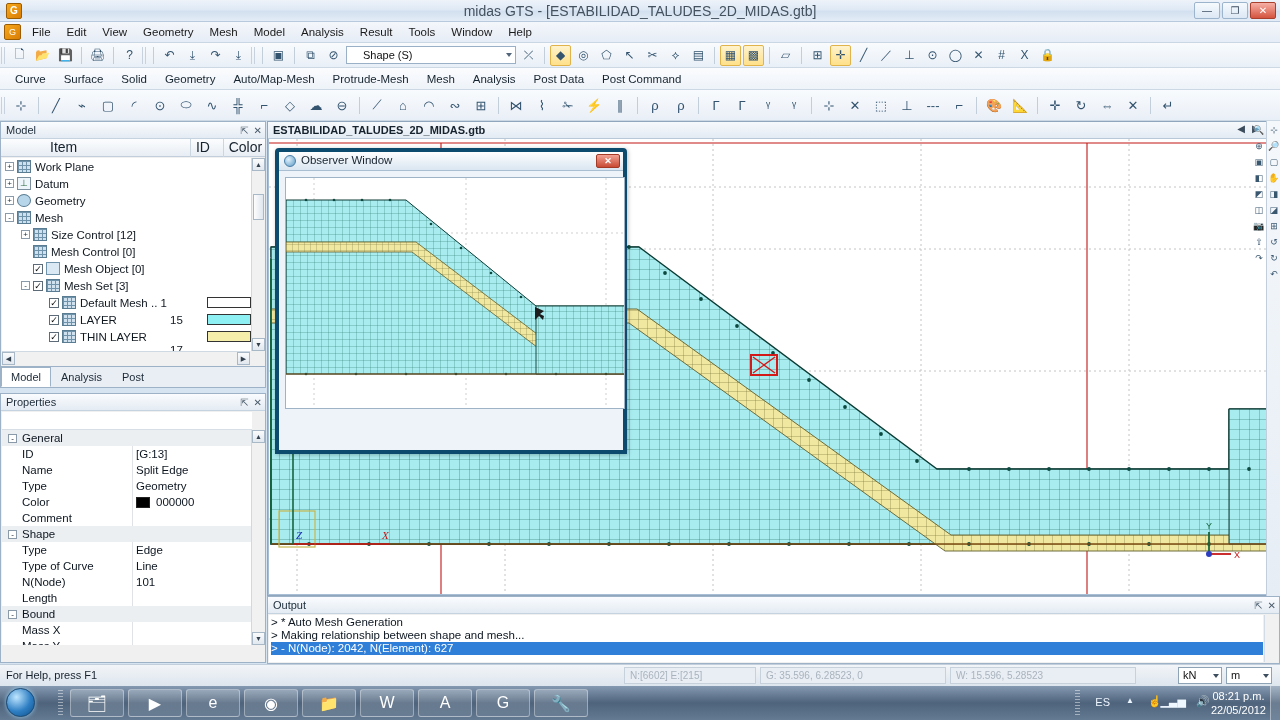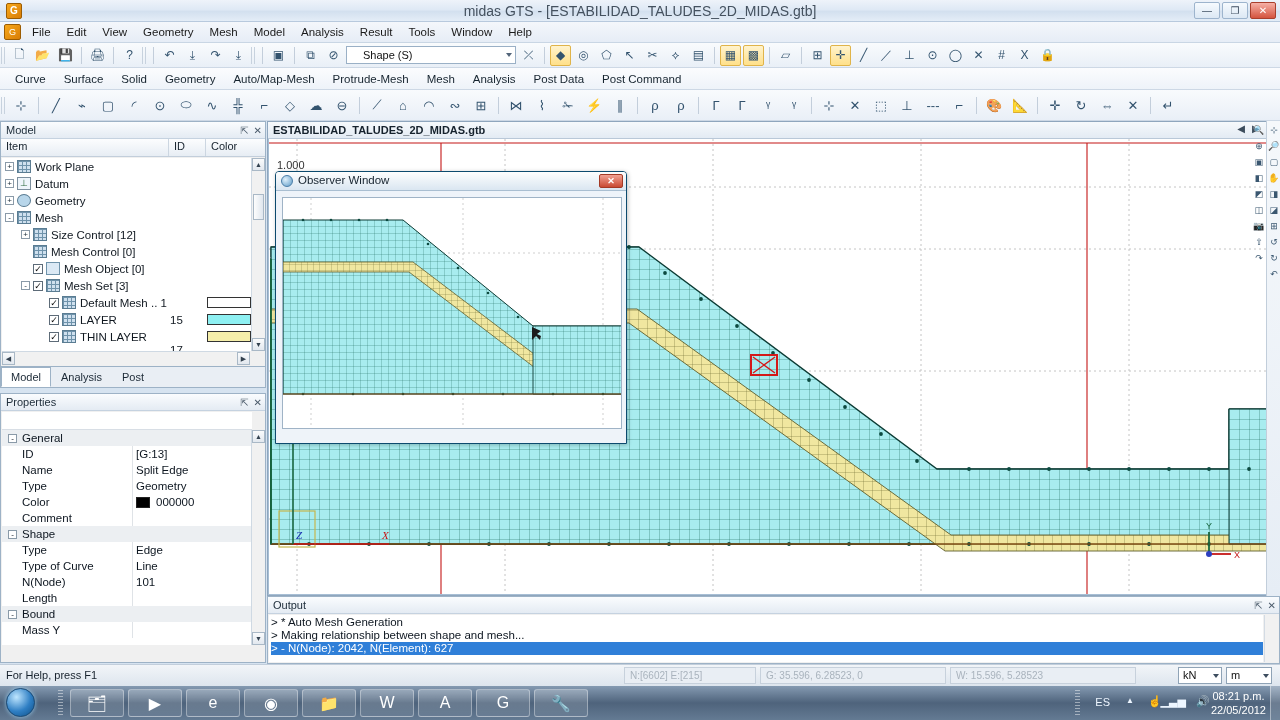--- a/index.html
+++ b/index.html
@@ -101,21 +101,21 @@
     position: absolute; left: 0; top: 367px; width: 266px; height: 21px;
     background: #e9eef4; border-left:1px solid #9db2c6; border-right:1px solid #9db2c6;
     border-bottom:1px solid #9db2c6; display: flex; align-items: flex-end;
   }
   .ptab { font-size: 11px; padding: 3px 9px 3px 9px; color: #1b2936; border: 1px solid transparent; }
   .ptab.sel { background: #fff; border-color: #9db2c6; border-bottom-color: #fff; }
   #prop-panel { left: 0; top: 393px; width: 266px; height: 270px; }
 
   .colhdr {
     display: flex; height: 18px; background: linear-gradient(to bottom,#fcfdfe,#e7edf4);
-    border-bottom: 1px solid #c2cedb; font-size: 11px; color: #16222d; align-items: flex-end;
+    border-bottom: 1px solid #c2cedb; font-size: 14px; color: #16222d; align-items: flex-start; padding-left: 44px;
   }
   .colhdr div { padding-left: 5px; border-right: 1px solid #ccd6e1; height: 18px; line-height: 17px; }
 
   .treewrap { position: absolute; left:1px; top:36px; width: 252px; height: 193px; background: #fff; overflow: hidden; }
   .trow { height: 17px; display: flex; align-items: center; font-size: 11.5px; color: #101820; white-space: nowrap; }
   .exp { width: 9px; height: 9px; border: 1px solid #8a9aa8; background: #fff; font-size: 8px;
     line-height: 7px; text-align: center; color: #20303d; margin-right: 3px; flex: 0 0 auto; }
   .dots { width: 9px; height: 9px; margin-right: 3px; flex: 0 0 auto; }
   .cb { width: 10px; height: 10px; border: 1px solid #5d6b78; background: #fff; margin-right: 3px;
     font-size: 9px; line-height: 8px; text-align: center; color: #111; flex: 0 0 auto; }
@@ -156,24 +156,23 @@
     position: absolute; left: 0; top: 0; width: 1011px; height: 17px;
     background: linear-gradient(to bottom,#f6f9fc,#e3ebf4); border-bottom: 1px solid #b9c8d8;
   }
   #doctab .lbl { position: absolute; left: 5px; top: 2px; font-size: 11px; font-weight: bold; color: #16222d; }
   #doctab .navs { position: absolute; right: 4px; top: 1px; display:flex; gap:7px; font-size:10px; color:#3c4c5c; }
   #canvas { position: absolute; left: 1px; top: 17px; width: 1009px; height: 455px; background: #fff; overflow: hidden; }
   .axlabel { position: absolute; font-size: 11px; color: #333; }
 
   
   #observer {
-    position: absolute; left: 275px; top: 148px; width: 352px; height: 273px;
-    background: #eef3f9; border: 1px solid #0c4a6e; border-radius: 4px 4px 0 0;
+    position: absolute; left: 275px; top: 148px; width: 352px; height: 306px;
+    background: #eef3f9; border: 4px solid #0c4a6e; border-radius: 4px 4px 0 0;
     box-shadow: 1px 1px 4px rgba(0,0,0,0.25);
-    margin-top: 23px;
   }
   #observer .ocap {
     height: 19px; background: linear-gradient(to bottom,#fdfefe,#dae6f1);
     border-bottom: 1px solid #a9bed1; border-radius: 3px 3px 0 0; position: relative;
   }
   #observer .ocap .oi { position: absolute; left: 5px; top: 3px; width: 12px; height: 12px;
      background: radial-gradient(circle at 35% 35%, #dff0fb, #5e9bc7); border-radius: 50%; border: 1px solid #4a7ea8; }
   #observer .ocap .otitle { position: absolute; left: 22px; top: 2px; font-size: 11.5px; color: #16232f; }
   #observer .ocap .oclose { position: absolute; right: 3px; top: 2px; width: 24px; height: 14px;
     background: linear-gradient(to bottom,#f2a294,#c94a33); border: 1px solid #a33a26; border-radius: 2px;
@@ -538,20 +537,24 @@
           <span class="pk" style="left: 20px;">N(Node)</span>
           <span class="pv">101</span>
         </div>
         <div class="prow">
           <div class="divline"></div>
           <span class="pk" style="left: 20px;">Length</span>
         </div>
         <div class="prow group">
           <div class="gx">-</div>
           <span class="pk">Bound</span>
+        </div>
+        <div class="prow">
+          <div class="divline"></div>
+          <span class="pk" style="left: 20px;">Mass X</span>
         </div>
         <div class="prow">
           <div class="divline"></div>
           <span class="pk" style="left: 20px;">Mass Y</span>
         </div>
       </div>
     <div class="vscroll" style="top:36px;height:215px">
       <div class="arrbtn" style="position:absolute;left:0;top:0">▲</div>
       <div class="arrbtn" style="position:absolute;left:0;bottom:0">▼</div>
     </div>

